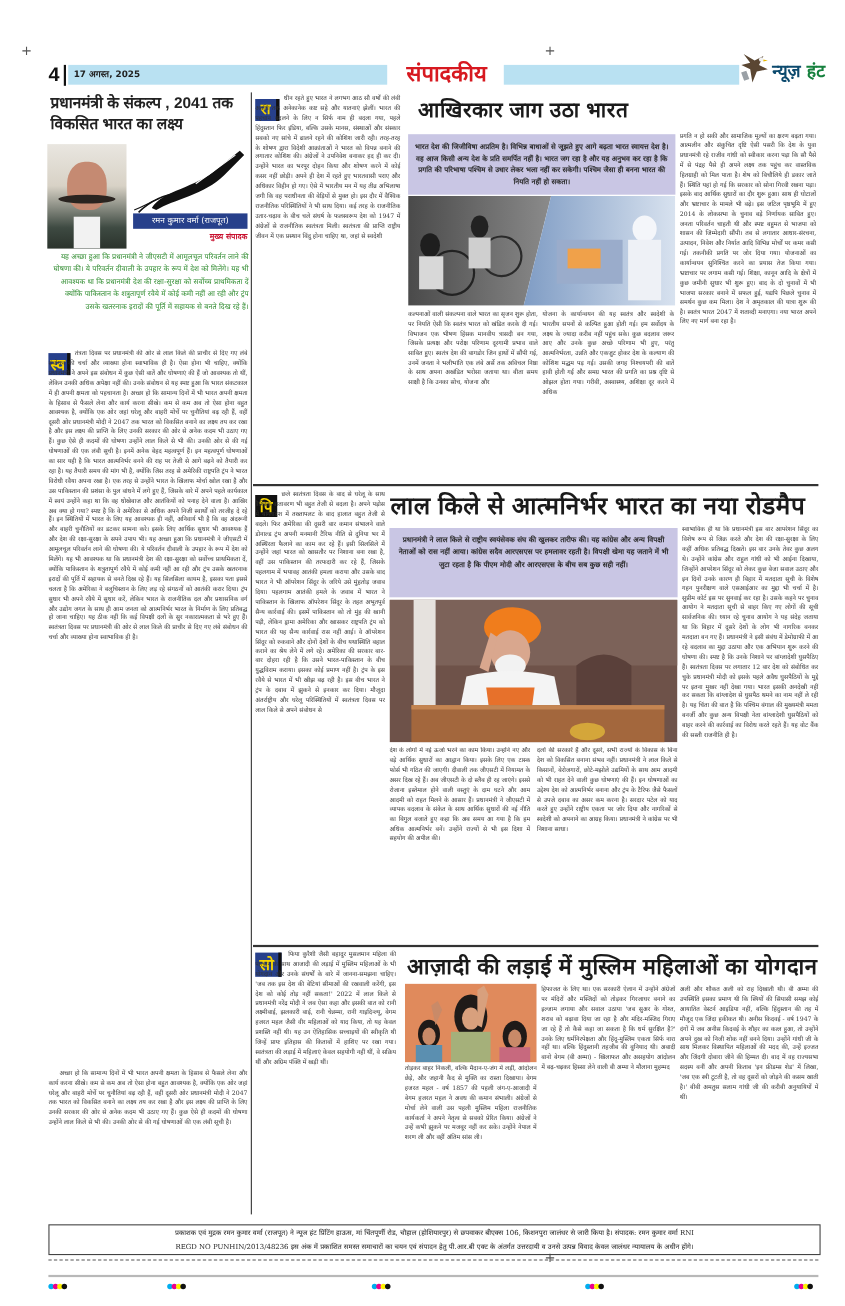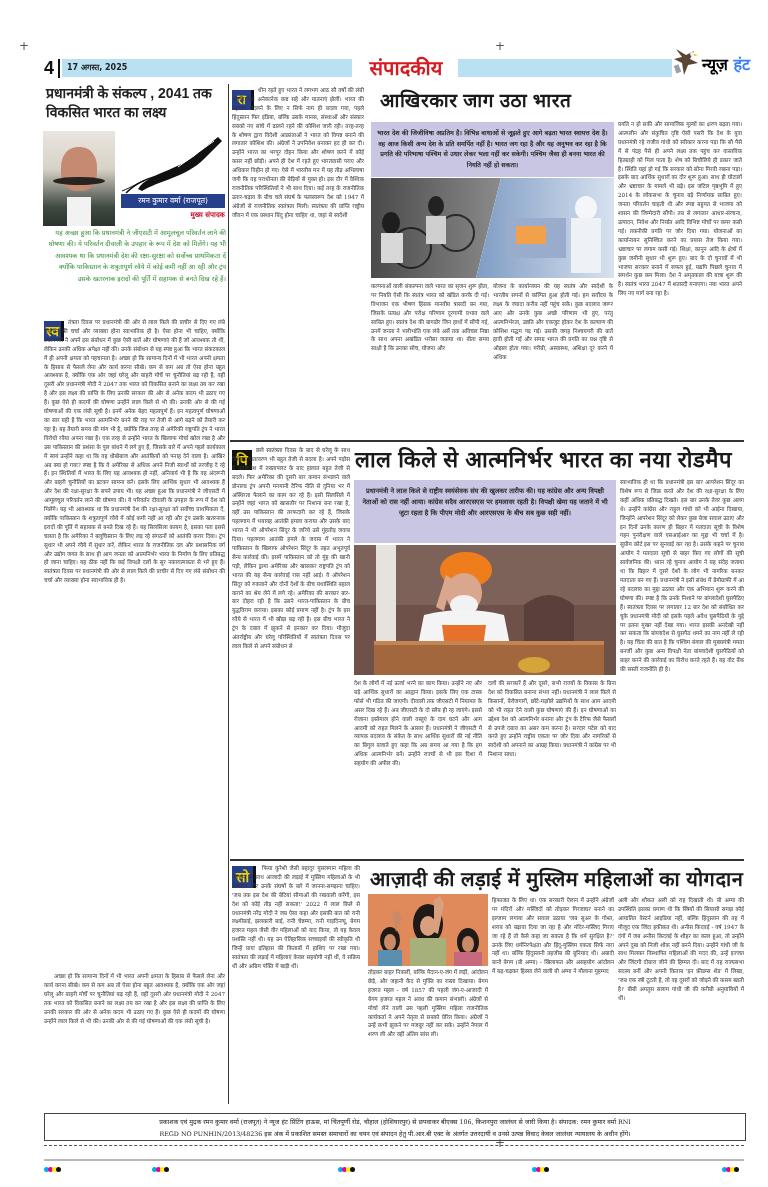--- a/index.html
+++ b/index.html
@@ -12,22 +12,22 @@
   .page-num { position: absolute; left: 4px; top: 0; font-weight: bold; font-size: 18px; font-family: "Liberation Sans", sans-serif; color: #111; line-height: 22px; }
   .page-num-bar { position: absolute; left: 18px; top: 2px; width: 2px; height: 19px; background: #111; }
   .band { position: absolute; top: 2px; height: 18px; background: #b9e1f2; }
   .band-left { left: 22px; width: 290px; }
   .band-right { left: 418px; width: 214px; }
   .date { position: absolute; left: 27px; top: 3px; font-size: 8px; font-weight: bold; color: #222; line-height: 16px; text-align: right; }
   .section-title { position: absolute; left: 320px; top: -2px; width: 92px; text-align: center; font-weight: bold; font-size: 20px; color: #d71920; line-height: 26px; font-family: "Liberation Sans", sans-serif; }
   .logo { position: absolute; left: 632px; top: -12px; width: 72px; height: 34px; }
   .logo-bird { position: absolute; left: 0; top: 0; width: 30px; height: 32px; }
   .logo-text { position: absolute; left: 30px; top: 10px; font-weight: bold; font-size: 16px; line-height: 20px; white-space: nowrap; }
-  .logo-text .l1 { color: #000000; }
-  .logo-text .l2 { color: #3b82f6; }
+  .logo-text .l1 { color: #0c4a6e; }
+  .logo-text .l2 { color: #15803d; }
 
   .col-text { position: absolute; font-size: 5.6px; line-height: 8.9px; color: #333; text-align: justify; font-family: "DejaVu Serif", serif; overflow: hidden; }
   .rule-v { position: absolute; width: 1px; background: #333; }
   .rule-h { position: absolute; height: 2px; background: #333; }
 
   
   .left-title { position: absolute; left: 46px; top: 84px; width: 180px; font-weight: bold; font-size: 14px; line-height: 19px; color: #222; font-family: "Liberation Sans", sans-serif; }
   .author-photo { position: absolute; left: 43px; top: 131px; width: 72px; height: 95px; background: linear-gradient(180deg,#e9e6e0 0%,#d8d2c6 40%,#3e4a42 80%,#2b332c 100%); overflow: hidden; }
   .photo-face { position: absolute; left: 18px; top: 16px; width: 36px; height: 44px; border-radius: 45% 45% 40% 40%; background: #c58a72; }
   .photo-moustache { position: absolute; left: 10px; top: 46px; width: 52px; height: 8px; border-radius: 50%; background: #2a2420; }

